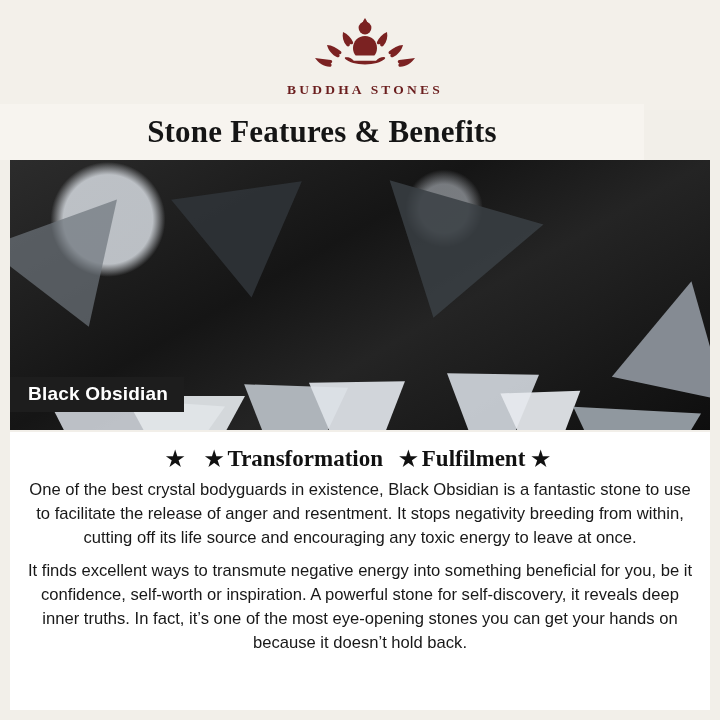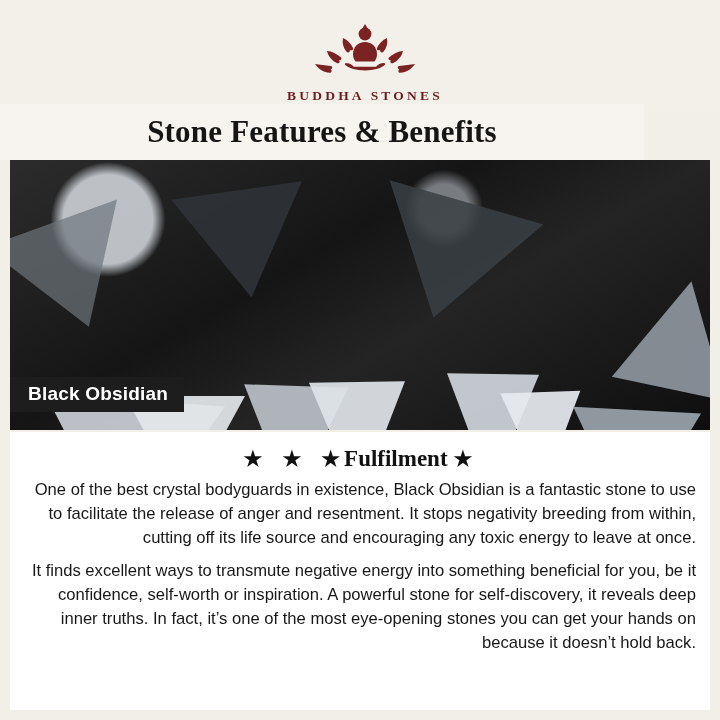--- a/index.html
+++ b/index.html
@@ -26,21 +26,21 @@
   .header {
     position: absolute;
     left: 0;
     top: 0;
     width: 720px;
     height: 110px;
     background: #f3f0ea;
     display: flex;
     flex-direction: column;
     align-items: center;
-    justify-content: center;
+    justify-content: flex-start;
     padding-top: 14px;
     box-sizing: border-box;
     padding-left: 10px;
   }
   .logo-mark {
     width: 132px;
     height: 64px;
     position: relative;
   }
   .brand-name {
@@ -141,21 +141,21 @@
     margin-right: 4px;
     color: #111111;
   }
   .benefit + .benefit { margin-left: 10px; }
 
   .body-text {
     font-family: "Liberation Sans", sans-serif;
     font-size: 16.6px;
     line-height: 1.46;
     color: #181818;
-    text-align: right;
+    text-align: center;
     margin: 0;
   }
   .body-text + .body-text { margin-top: 8px; }
 </style>
 </head>
 <body>
 
 <div class="page">
 
   <div class="header">
@@ -202,20 +202,21 @@
     <div class="label-tag">Black Obsidian</div>
   </div>
 
   <div class="panel">
     <div class="benefits">
       <div class="benefit">
         <span class="star">★</span>
       </div>
       <div class="benefit">
         <span class="star">★</span>
+        <span>Transformation</span>
       </div>
       <div class="benefit">
         <span class="star">★</span>
         <span>Fulfilment</span>
       </div>
       <div class="benefit" style="margin-left:0px;">
         <span class="star">★</span>
       </div>
     </div>
 

